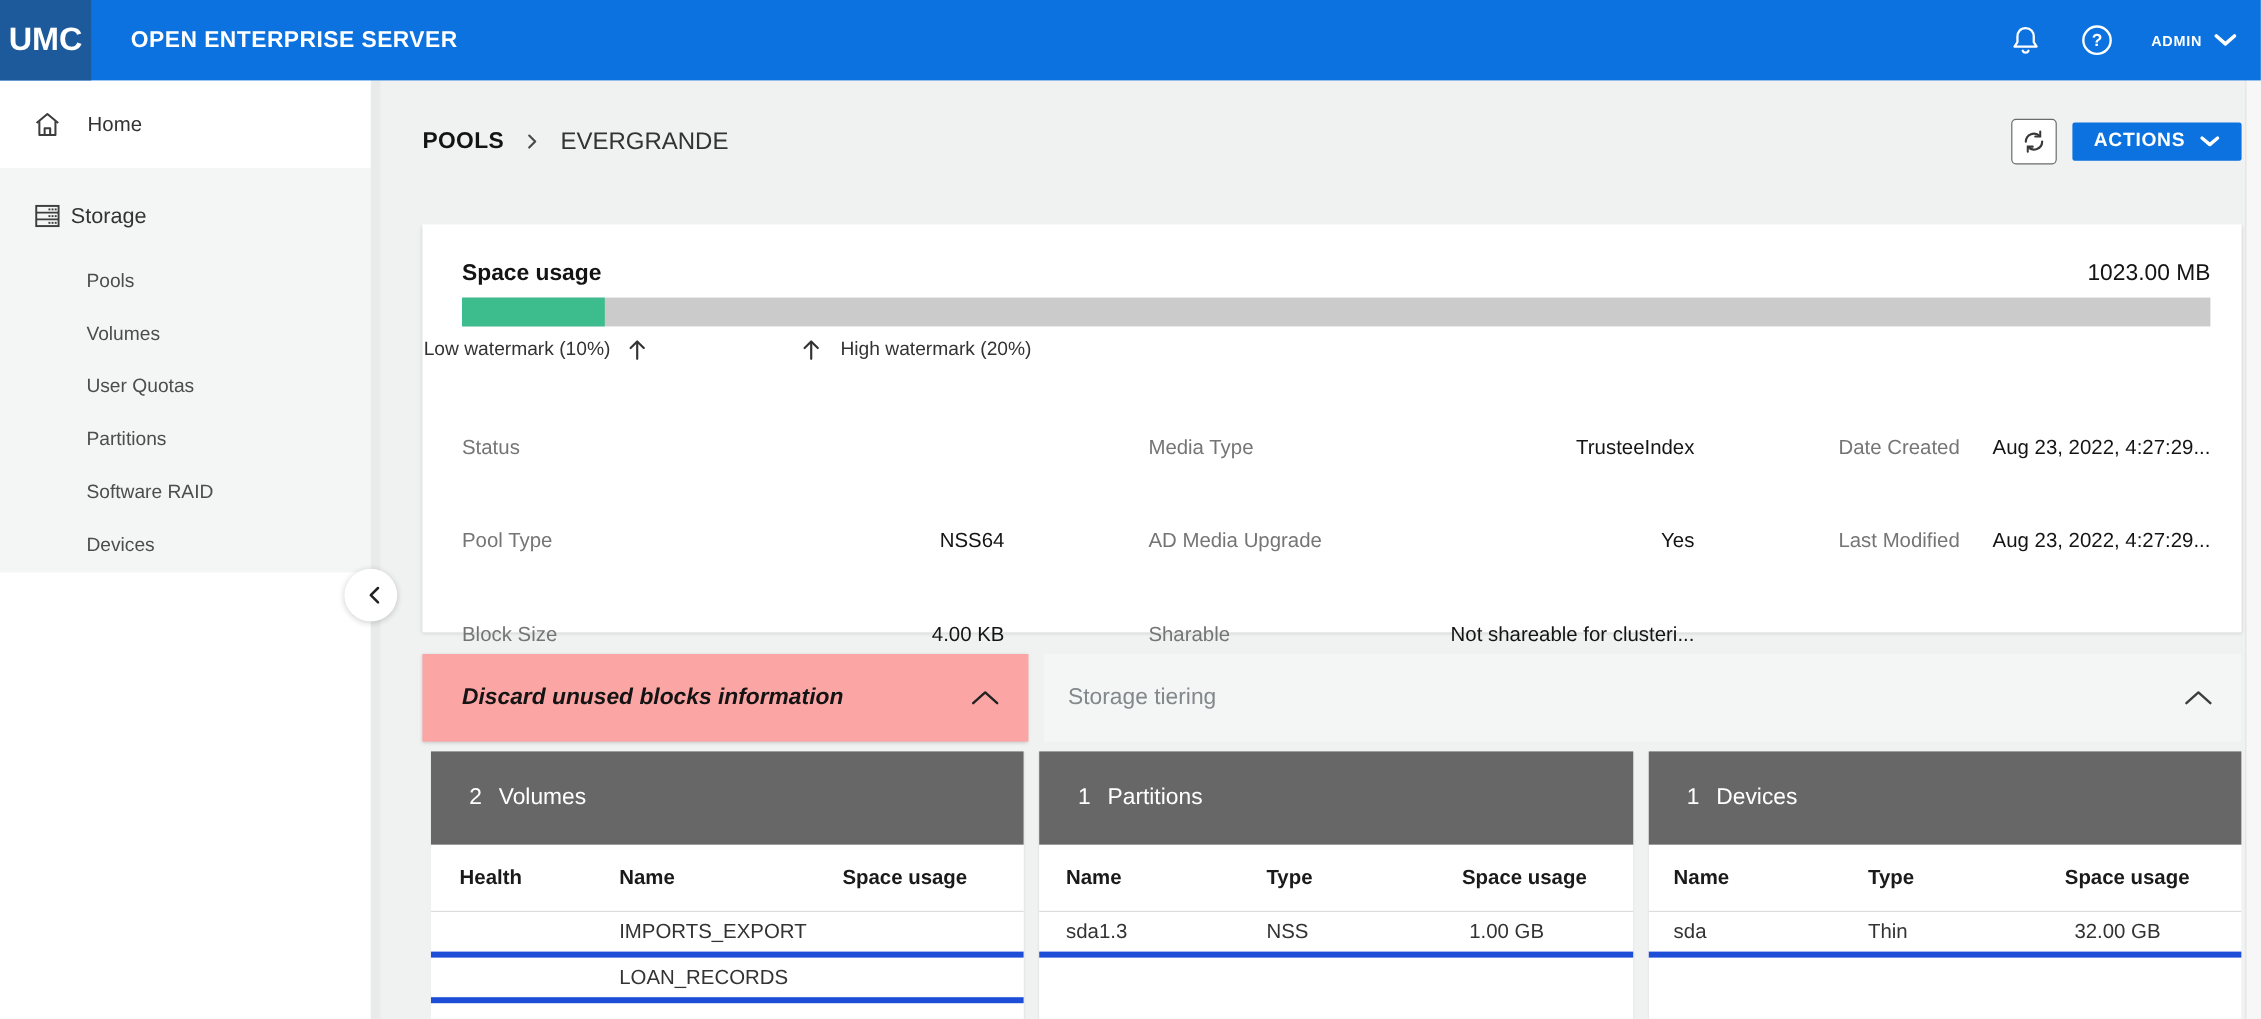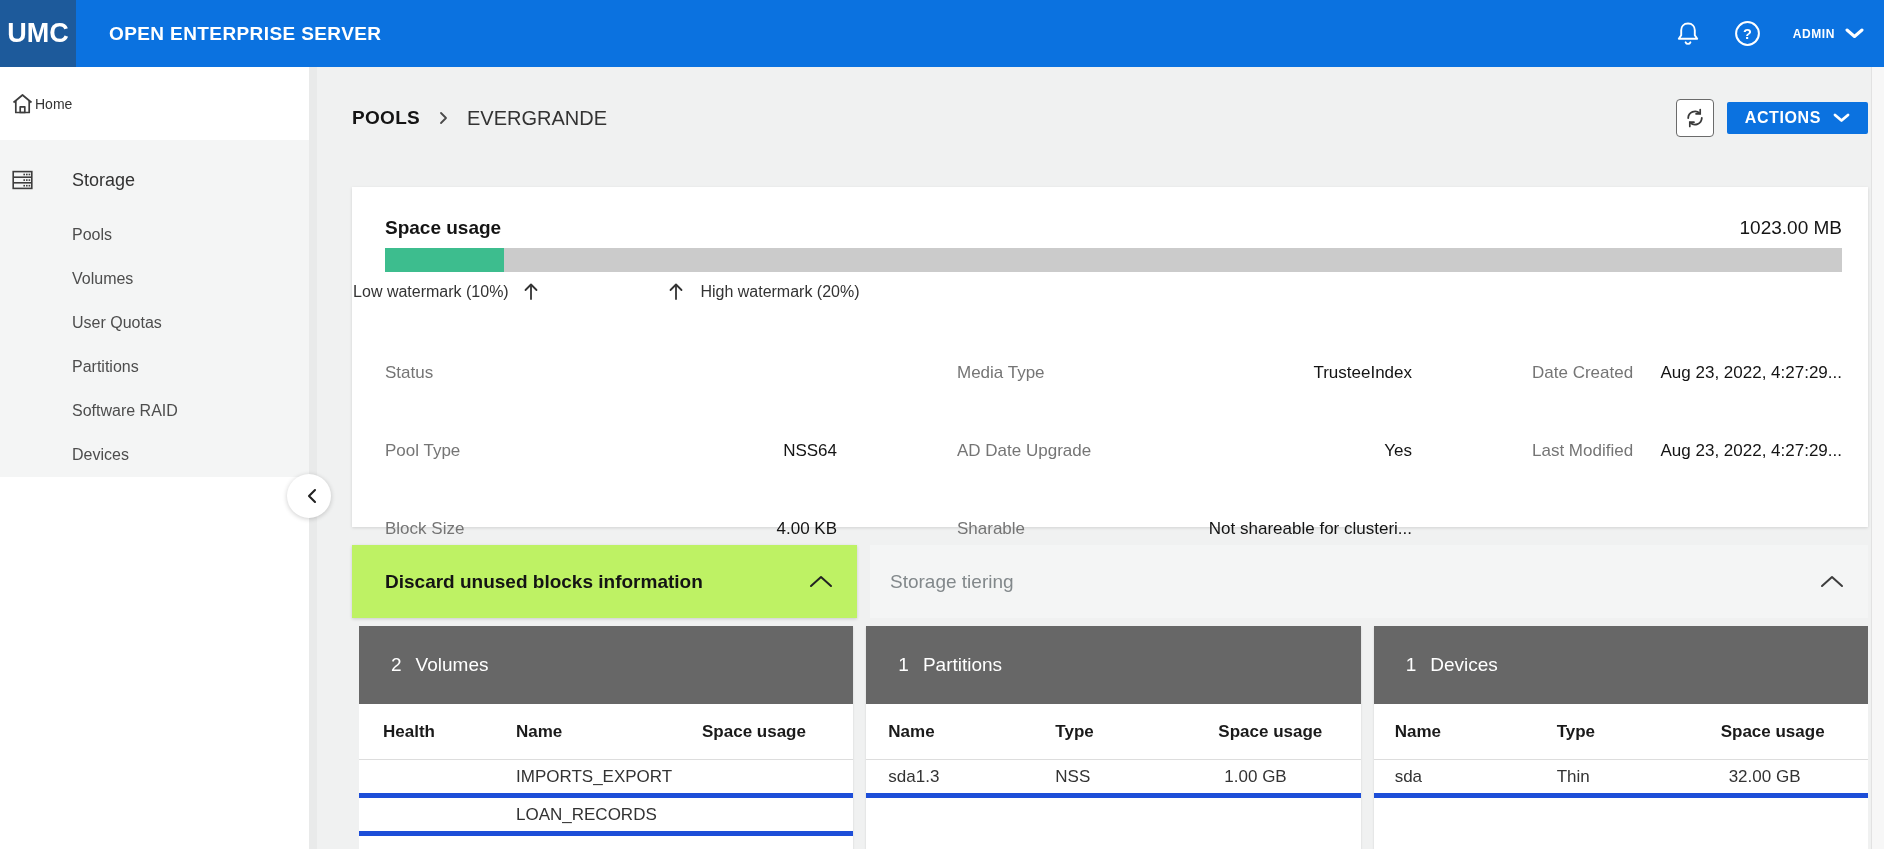--- a/index.html
+++ b/index.html
@@ -16,24 +16,24 @@
   .logo-box { width:76px; height:67px; background:var(--logo_bg,#1d5a9b);
     color:#fff; font-weight:bold; font-size:27px; display:flex; align-items:center; justify-content:center; }
   .brand { color:#fff; font-weight:bold; font-size:19px; letter-spacing:.4px; margin-left:33px; }
   .topbar-right { margin-left:auto; display:flex; align-items:center; gap:30px; padding-right:16px; }
   .tb-iconbtn { width:30px; height:30px; display:flex; align-items:center; justify-content:center; cursor:pointer; }
   .admin { display:flex; align-items:center; gap:10px; color:#fff; font-weight:bold;
     font-size:12px; letter-spacing:.6px; cursor:pointer; padding-right:4px; }
   
   .sidebar { position:absolute; left:0; top:67px; width:309px; height:782px; background:#fff; z-index:20; }
   .side-scroll { position:absolute; left:309px; top:67px; width:8px; height:782px; background:#e9eaea; z-index:20; }
-  .home-row { height:73px; display:flex; align-items:center; padding-left:10px; 
-    font-size:14px; color:#333; cursor:pointer; background:#fff; }
+  .home-row { height:73px; display:flex; align-items:center; padding-left:27px; gap:21px;
+    font-size:17px; color:#333; cursor:pointer; background:#fff; }
   .storage-section { height:337px; background:#f4f5f5; padding-top:27px; }
-  .storage-head { display:flex; align-items:center; padding-left:10px; gap:37px; height:26px;
+  .storage-head { display:flex; align-items:center; padding-left:27px; gap:7px; height:26px;
     font-size:18px; color:#333; cursor:pointer;text-align:right; }
   .storage-children { margin-top:20px; }
   .storage-children .sub-item { height:44px; display:flex; align-items:center; padding-left:72px;
     font-size:16px; color:#4d4d4d; cursor:pointer; }
   .collapse-tab { position:absolute; left:287px; top:474px; width:44px; height:44px; border-radius:50%;
     background:#fff; box-shadow:0 1px 5px rgba(0,0,0,.2); z-index:25;
     display:flex; align-items:center; justify-content:center; cursor:pointer; }
   
   .main { position:absolute; left:317px; top:67px; width:1554px; height:782px;
     padding:0 3px 0 35px; overflow:hidden; }
@@ -64,22 +64,22 @@
   
   .detail-grid { margin-top:22px; display:grid; grid-template-columns:452px 455px 1fr;
     column-gap:120px; grid-auto-rows:78px; align-items:center; }
   .cell { display:flex; align-items:center; justify-content:space-between; font-size:17px; }
   .cell .lbl { color:#757575; }
   .cell .val { color:#141414; text-align:right; }
   .status-dot { width:23px; height:23px; border-radius:50%; background:var(--status_green,#2aa664); }
   
   .acc-row { margin-top:18px; height:73px; display:flex; gap:13px; }
   .acc { display:flex; align-items:center; justify-content:space-between; cursor:pointer; }
-  .acc-discard { width:505px; background:#bef264; box-shadow:0 1px 3px rgba(0,0,0,.16);
-    padding:0 24px 0 33px; font-weight:bold; font-size:19px; color:#141414; }
+  .acc-discard { width:505px; background:#fca5a5; box-shadow:0 1px 3px rgba(0,0,0,.16);
+    padding:0 24px 0 33px; font-weight:bold; font-size:19px; color:#141414;font-style:italic; }
   .acc-tiering { flex:1; background:#f4f5f5; padding:0 24px 0 20px; font-size:19px; color:#82888b; }
   
   .tables-row { margin-top:8px; margin-left:7px; height:231px; display:flex; gap:13px; overflow:hidden; }
   .tbl { flex:1 1 0; display:flex; flex-direction:column; box-shadow:0 1px 2px rgba(0,0,0,.12); }
   .band { height:78px; background:var(--band_gray,#676767); color:#fff; font-size:19px;
     display:flex; align-items:center; padding-left:32px; gap:14px; }
   .tbl-body { background:#fff; flex:1; }
   .thead { height:56px; font-weight:bold; font-size:17px; color:#1a1a1a; border-bottom:1px solid #ddd; }
   .trow { height:38px; font-size:17px; color:#333; border-bottom:5px solid #1d4ed8; cursor:pointer; }
   .grid-v { display:grid; grid-template-columns:133px 186px 1fr; align-items:center; padding-left:24px; }
@@ -253,21 +253,21 @@
       </div>
       <div class="cell">
         <span class="lbl">Date Created</span>
         <span class="val">Aug 23, 2022, 4:27:29...</span>
       </div>
       <div class="cell">
         <span class="lbl">Pool Type</span>
         <span class="val">NSS64</span>
       </div>
       <div class="cell">
-        <span class="lbl">AD Date Upgrade</span>
+        <span class="lbl">AD Media Upgrade</span>
         <span class="val">Yes</span>
       </div>
       <div class="cell">
         <span class="lbl">Last Modified</span>
         <span class="val">Aug 23, 2022, 4:27:29...</span>
       </div>
       <div class="cell">
         <span class="lbl">Block Size</span>
         <span class="val">4.00 KB</span>
       </div>

